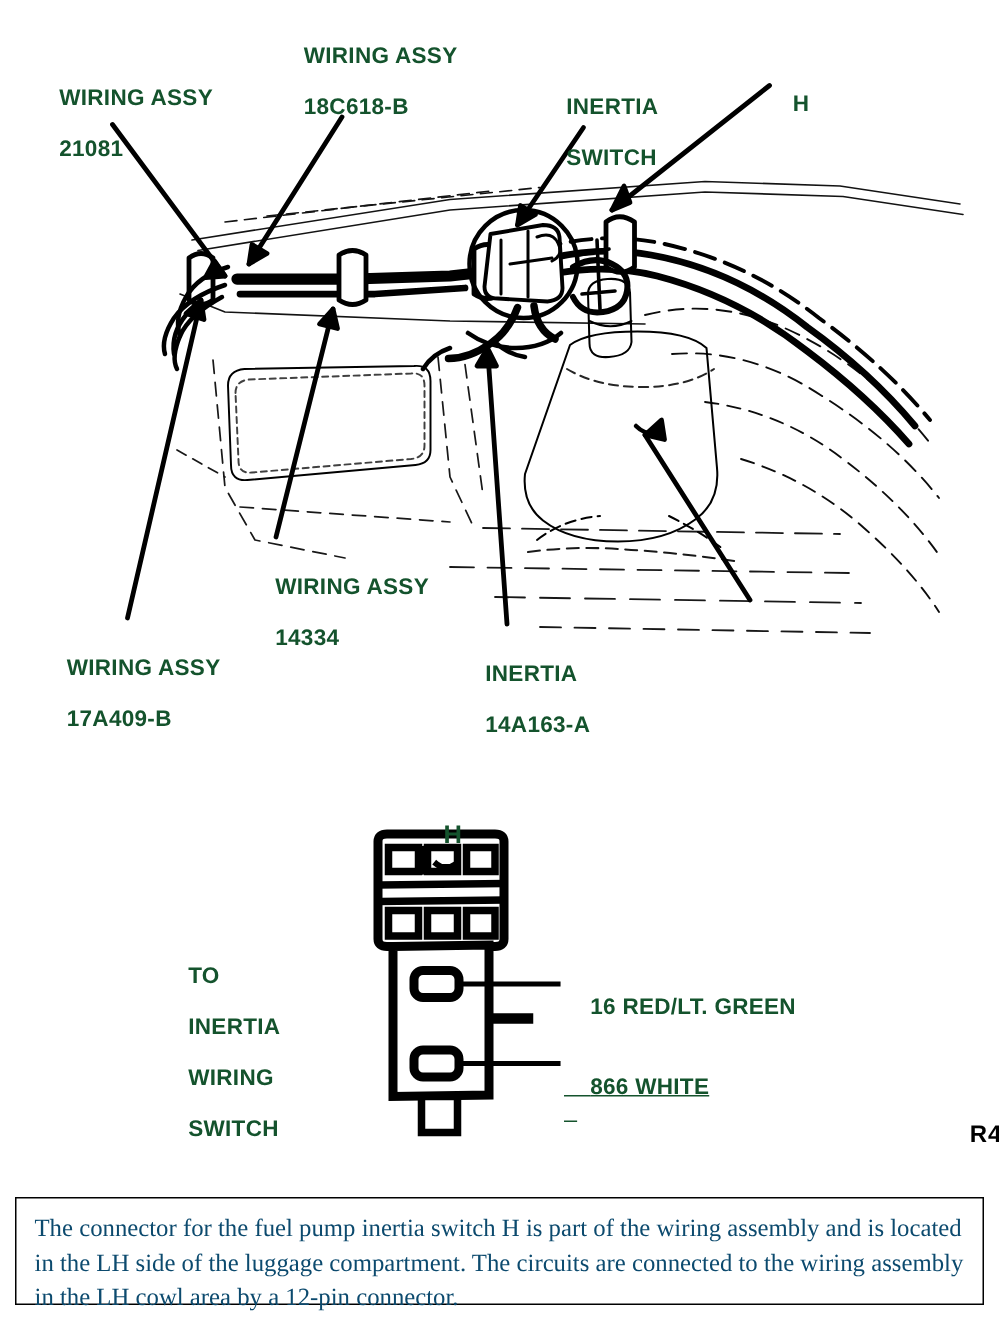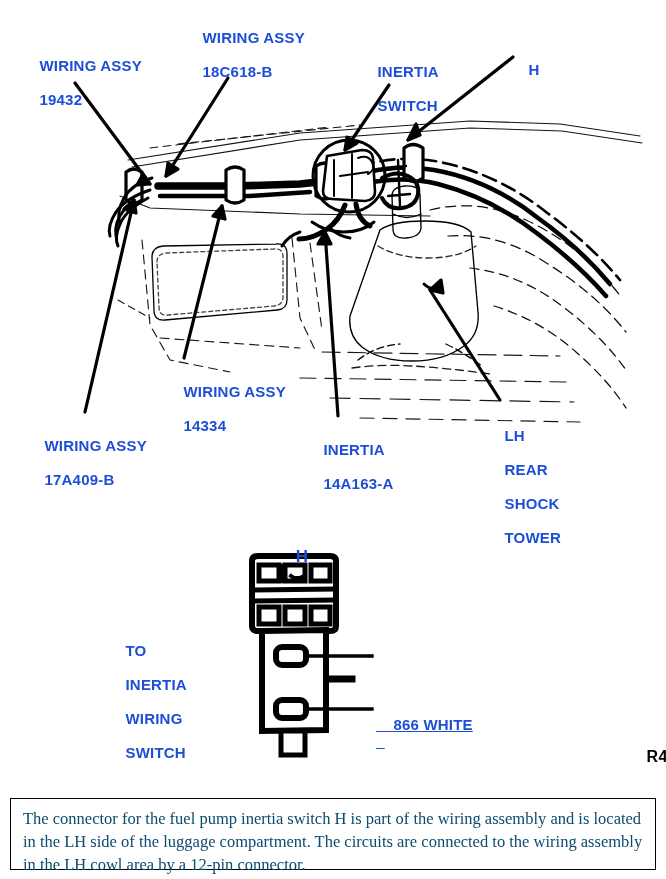--- a/index.html
+++ b/index.html
@@ -1,21 +1,21 @@
 <!DOCTYPE html>
 <html><head>
 <meta charset="utf-8">
 <style>
   html,body{margin:0;padding:0;background:#fff;}
   body{width:666px;height:879px;position:relative;overflow:hidden;
        font-family:"Liberation Sans",sans-serif;background:#fff;}
   .page{position:absolute;inset:0;width:666px;height:879px;background:#fff;}
 
   
-  .lbl{position:absolute;color:#1d4ed8;font-weight:bold;
+  .lbl{position:absolute;color:#14532d;font-weight:bold;
        font-family:"Liberation Sans",sans-serif;
        font-size:15px;line-height:17px;letter-spacing:.2px;white-space:pre;}
 
   
   svg.art{position:absolute;left:0;top:0;width:666px;height:879px;
           overflow:visible;pointer-events:none;}
 
   
   .caption{position:absolute;left:10px;top:798px;width:646px;height:72px;
            border:1.5px solid #000;background:#fff;box-sizing:border-box;}
@@ -170,21 +170,21 @@
         <path d="M500 400 L430 290"></path>
         <path d="M430 290 l13 3 l-2 -13 Z"></path>
         <path d="M424 284 q6 6 14 5" stroke-width="3" fill="none"></path>
       </g>
 
     </g>
   </svg>
 
   <div class="lbl" style="left:22px;top:40px;">
     <span>WIRING ASSY</span><br>
-    <span>19432</span>
+    <span>21081</span>
   </div>
 
   <div class="lbl" style="left:185px;top:12px;">
     <span>WIRING ASSY</span><br>
     <span>18C618-B</span>
   </div>
 
   <div class="lbl" style="left:360px;top:46px;">
     <span>INERTIA</span><br>
     <span>SWITCH</span>
@@ -202,26 +202,20 @@
   <div class="lbl" style="left:27px;top:420px;">
     <span>WIRING ASSY</span><br>
     <span>17A409-B</span>
   </div>
 
   <div class="lbl" style="left:306px;top:424px;">
     <span>INERTIA</span><br>
     <span>14A163-A</span>
   </div>
 
-  <div class="lbl" style="left:487px;top:410px;">
-    <span>LH</span><br>
-    <span>REAR</span><br>
-    <span>SHOCK</span><br>
-    <span>TOWER</span>
-  </div>
 
   <svg class="art" viewBox="0 0 666 879">
     <g stroke="#000" fill="none" stroke-linecap="square" stroke-linejoin="miter">
 
       <path d="M252 561 q0 -5 6 -5 L330 556 q6 0 6 5 L336 626 q0 5 -6 5
                L258 631 q-6 0 -6 -5 Z" stroke-width="6" fill="#fff"></path>
 
       <g stroke-width="5" fill="#fff">
         <rect x="259" y="565" width="20" height="16"></rect>
         <rect x="285" y="565" width="20" height="16"></rect>
@@ -269,20 +263,23 @@
     <span>H</span>
   </div>
 
   <div class="lbl" style="left:108px;top:625px;">
     <span>TO</span><br>
     <span>INERTIA</span><br>
     <span>WIRING</span><br>
     <span>SWITCH</span>
   </div>
 
+  <div class="lbl" style="left:376px;top:646px;">
+    <span>16 RED/LT. GREEN</span>
+  </div>
   <div class="lbl" style="left:376px;top:699px;text-decoration:underline;">
     <span>866 WHITE</span>
   </div>
 
   <div class="rcode">
     <span>R4</span>
   </div>
 
   <div class="caption">
     <p>The connector for the fuel pump inertia switch H is part of the wiring assembly and is located in the LH side of the luggage compartment. The circuits are connected to the wiring assembly in the LH cowl area by a 12-pin connector.</p>

